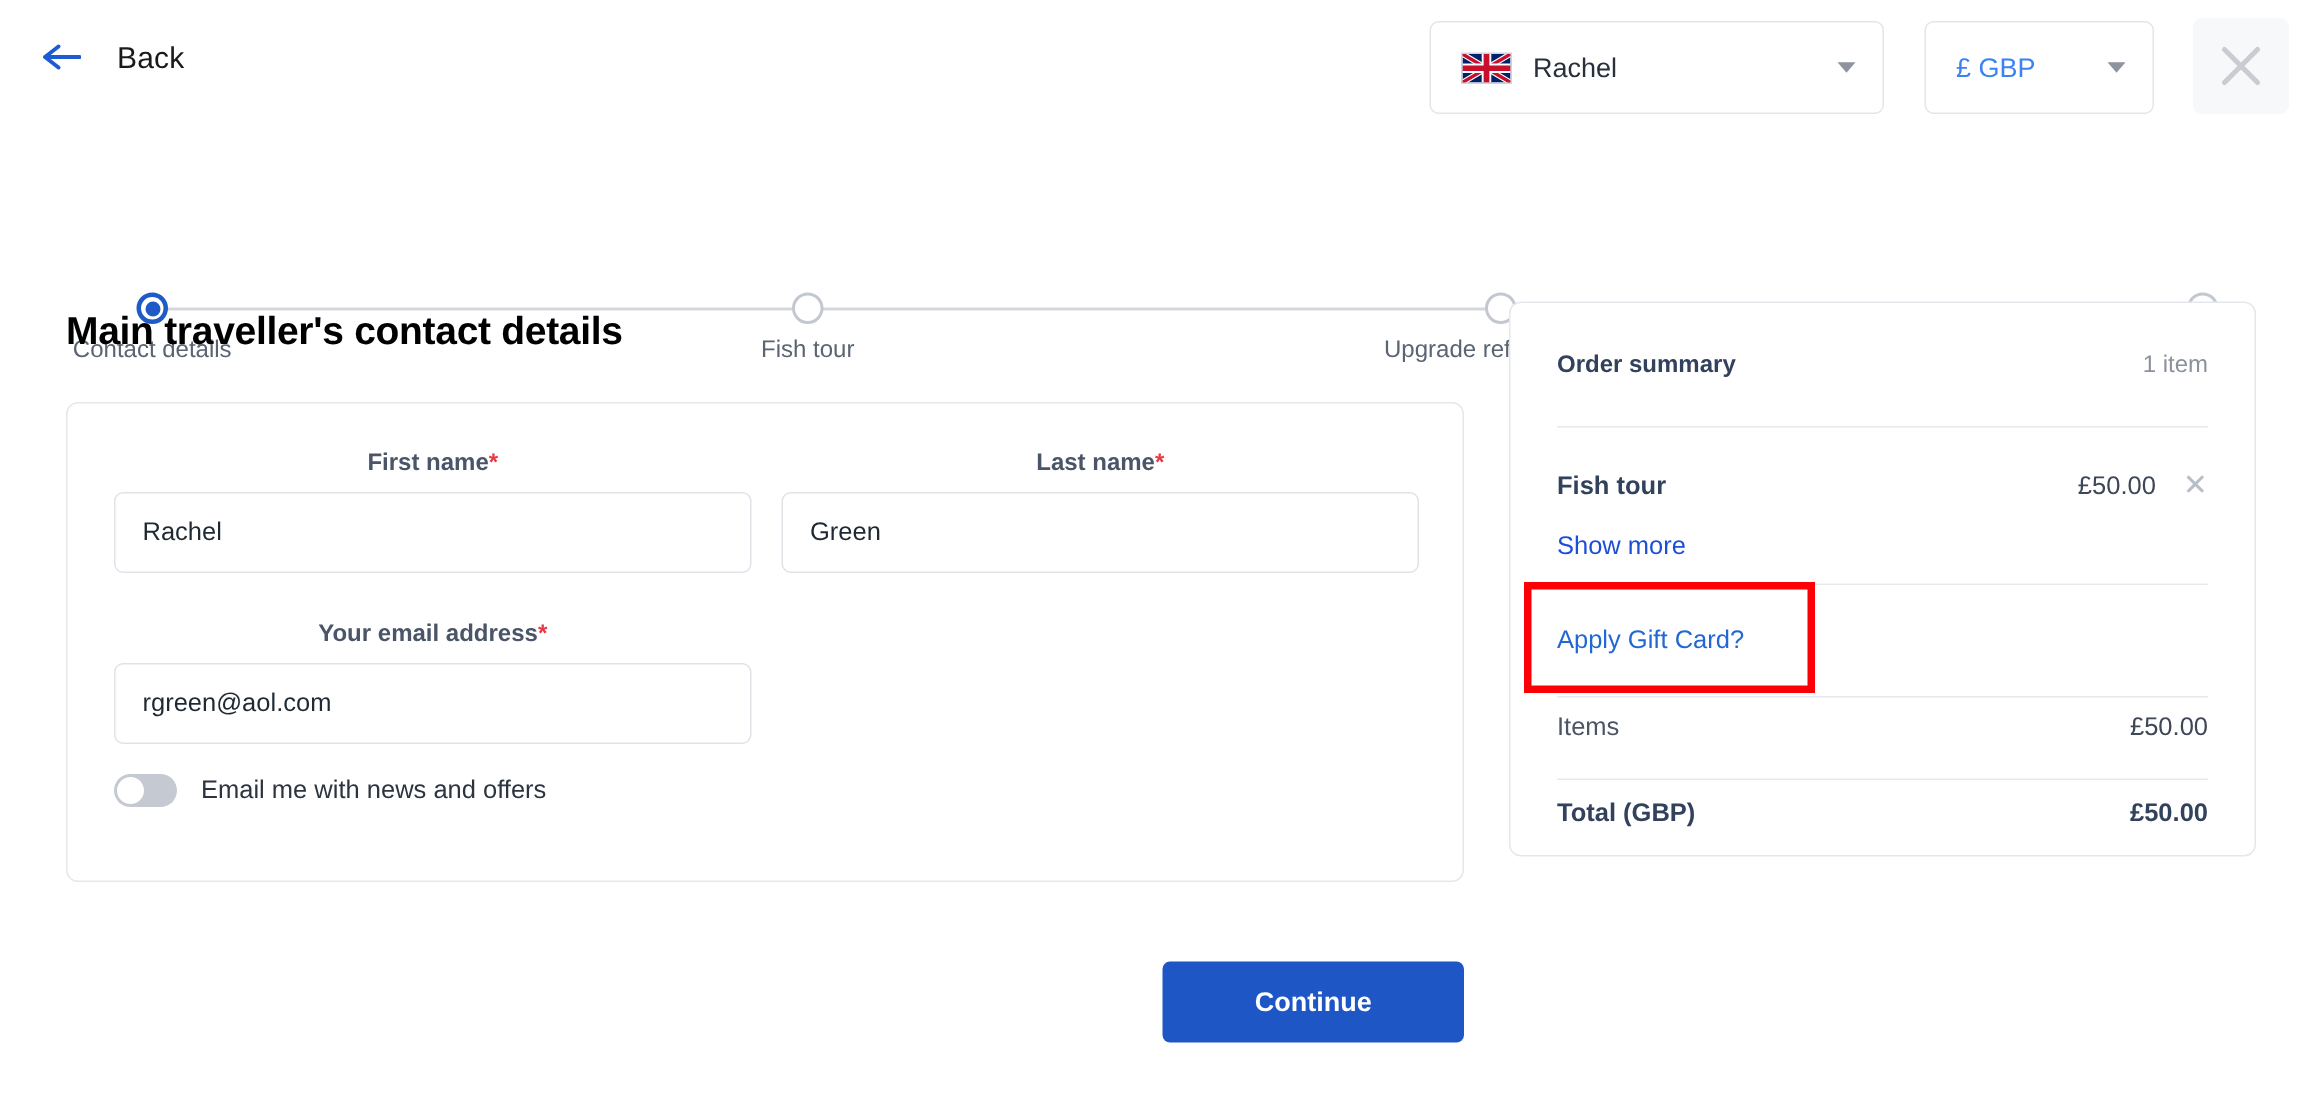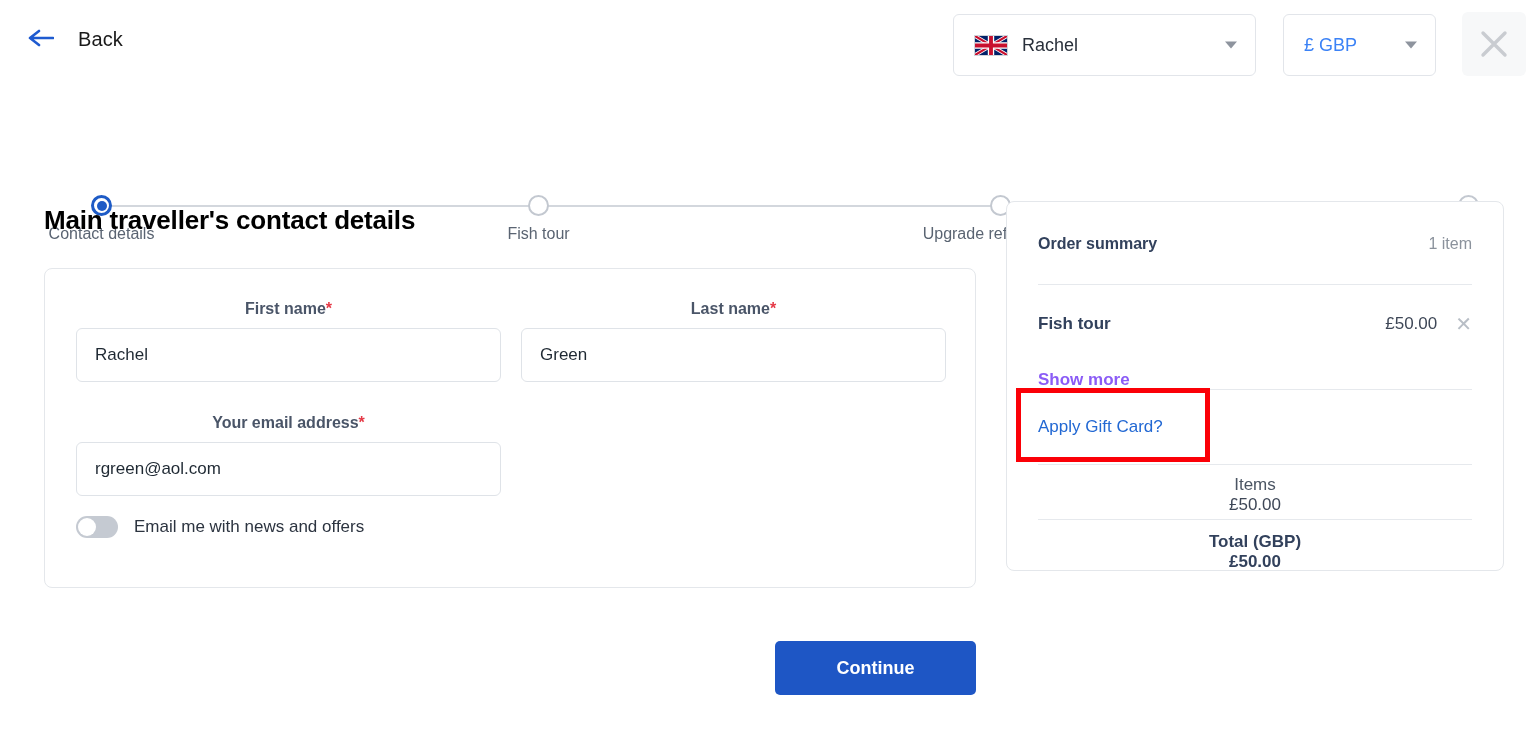--- a/index.html
+++ b/index.html
@@ -168,32 +168,32 @@
   .item-row {
     position: absolute; left: 31px; top: 112px; right: 31px;
     display: flex; align-items: center; justify-content: space-between;
   }
   .item-name { font-size: 17px; font-weight: bold; color: #32415c; }
   .item-right { display: flex; align-items: center; gap: 18px; }
   .item-price { font-size: 17px; color: #3e4757; }
   .item-remove { color: #b8bec6; font-size: 20px; line-height: 1; cursor: pointer; }
 
   .show-more {
-    position: absolute; left: 31px; top: 168px;
-    font-size: 17px; color: #8b5cf6; cursor: pointer; font-weight: bold;
+    position: absolute; left: 31px; top: 152px;
+    font-size: 17px; color: #1d4ed8; cursor: pointer;
   }
 
   .gift-link {
     position: absolute; left: 31px; top: 215px;
     font-size: 17px; color: #2268d3; cursor: pointer;
   }
 
   .line-row {
     position: absolute; left: 31px; right: 31px;
-    display: flex; align-items: center; justify-content: space-between; flex-direction: column;
+    display: flex; align-items: center; justify-content: space-between;
   }
   #row-items { top: 273px; }
   #row-total { top: 330px; }
   .line-label { font-size: 17px; color: #4b5563; }
   .line-value { font-size: 17px; color: #3e4757; }
   .line-label.bold, .line-value.bold { font-weight: bold; color: #32415c; }
 
   
   .annotation {
     position: absolute; left: 1016px; top: 388px;

